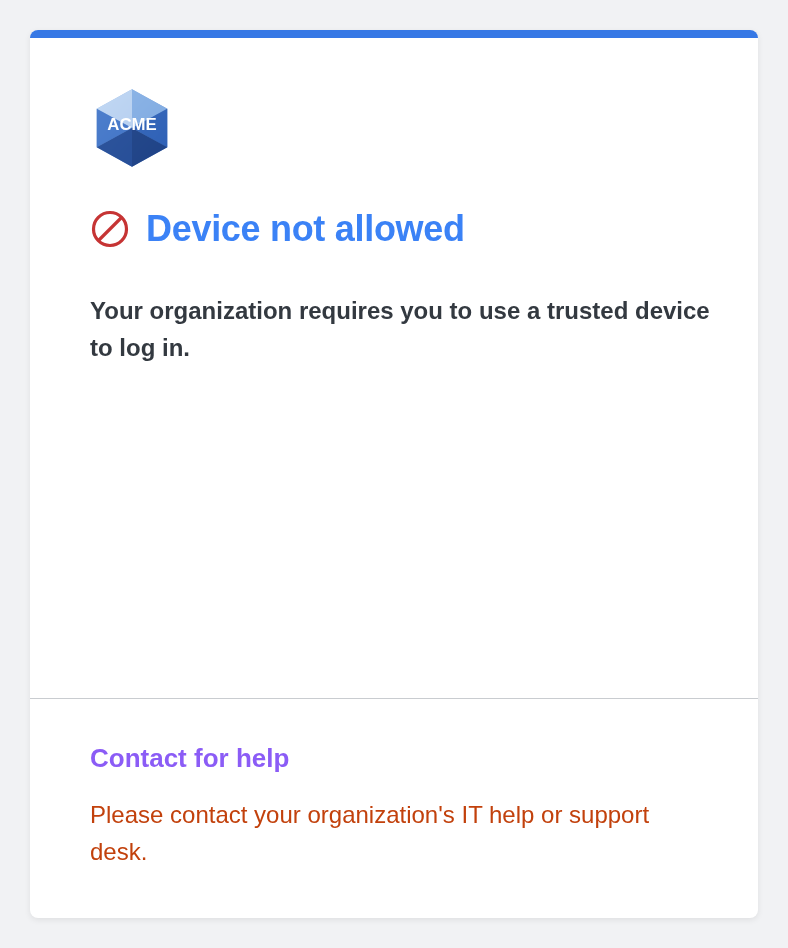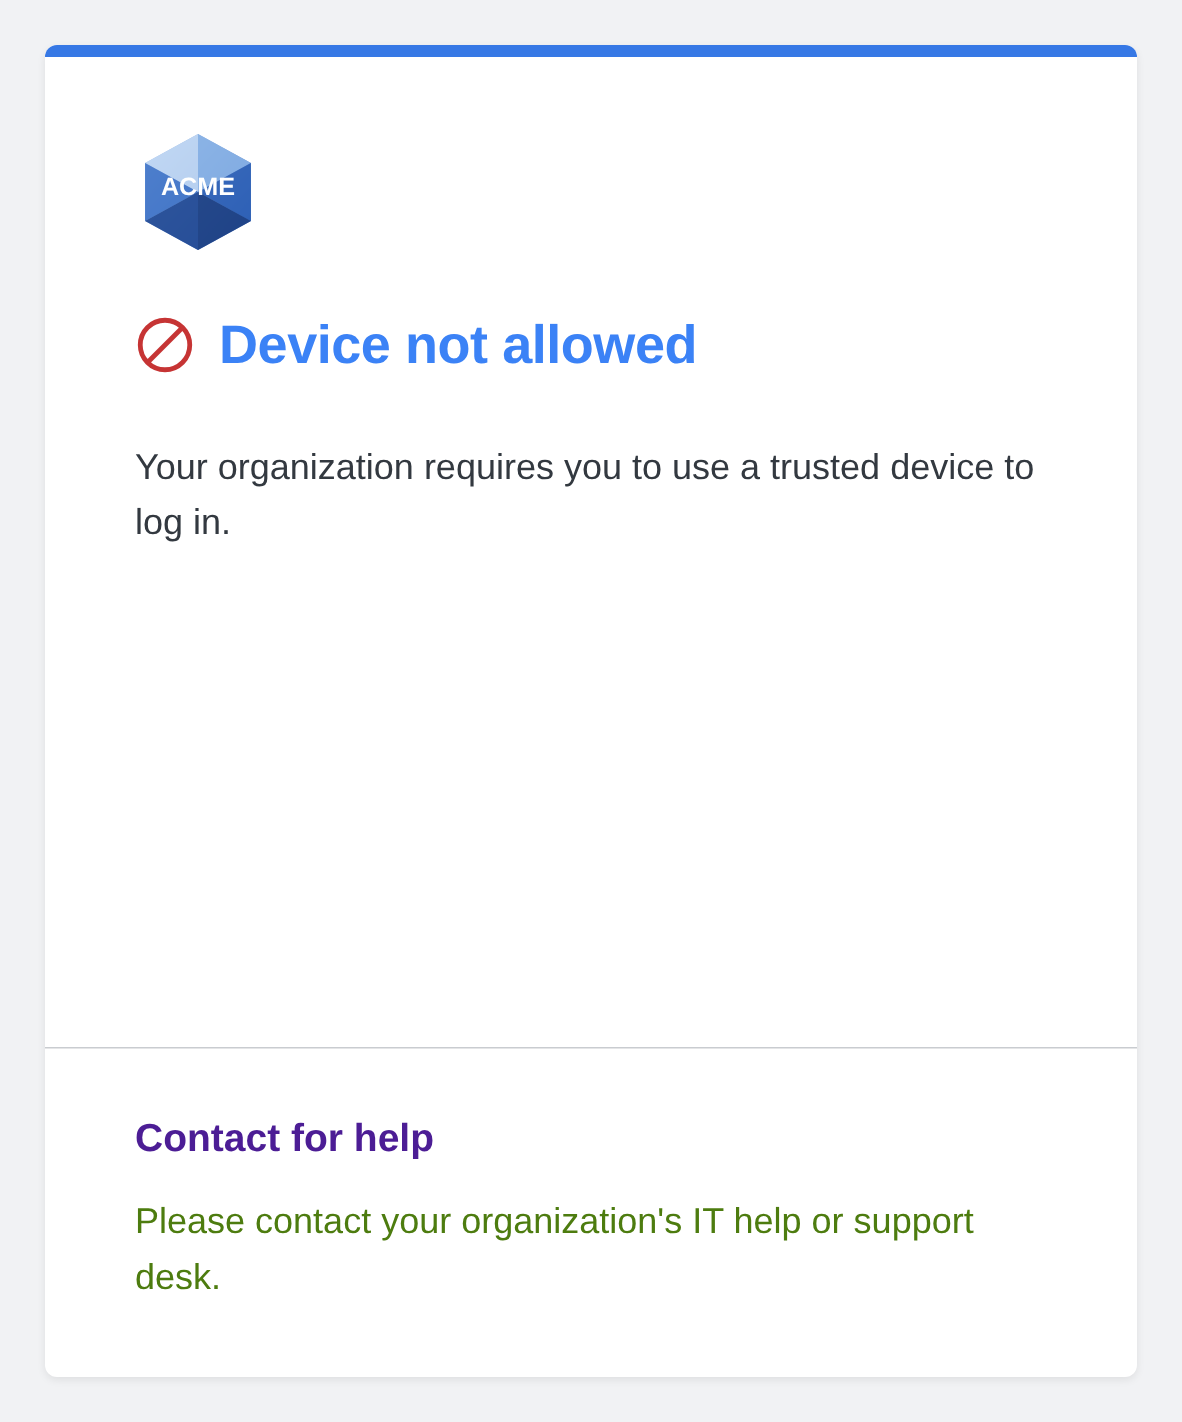--- a/index.html
+++ b/index.html
@@ -64,44 +64,44 @@
       font-size: 36px;
       font-weight: 700;
       color: #3b82f6;
       letter-spacing: -0.3px;
     }
     
     .body-text {
       font-size: 24px;
       line-height: 1.55;
       color: #333940;
-      font-weight: 400;
+      font-weight: 700;
     }
     
     .divider {
       border: none;
       border-top: 1px solid #c9ccd0;
       margin: 0;
     }
     
     .help-section {
       padding: 44px 60px 48px 60px;
     }
     
     .help-heading {
       font-size: 26px;
       font-weight: 700;
-      color: #4c1d95;
+      color: #8b5cf6;
       margin-bottom: 22px;
     }
     
     .help-body {
       font-size: 24px;
       line-height: 1.55;
-      color: #4d7c0f;
+      color: #c2410c;
       font-weight: 400;
     }
   </style>
 </head>
 <body>
 
 <div class="card">
   <div class="accent-bar"></div>
 
   <div class="main-section">

